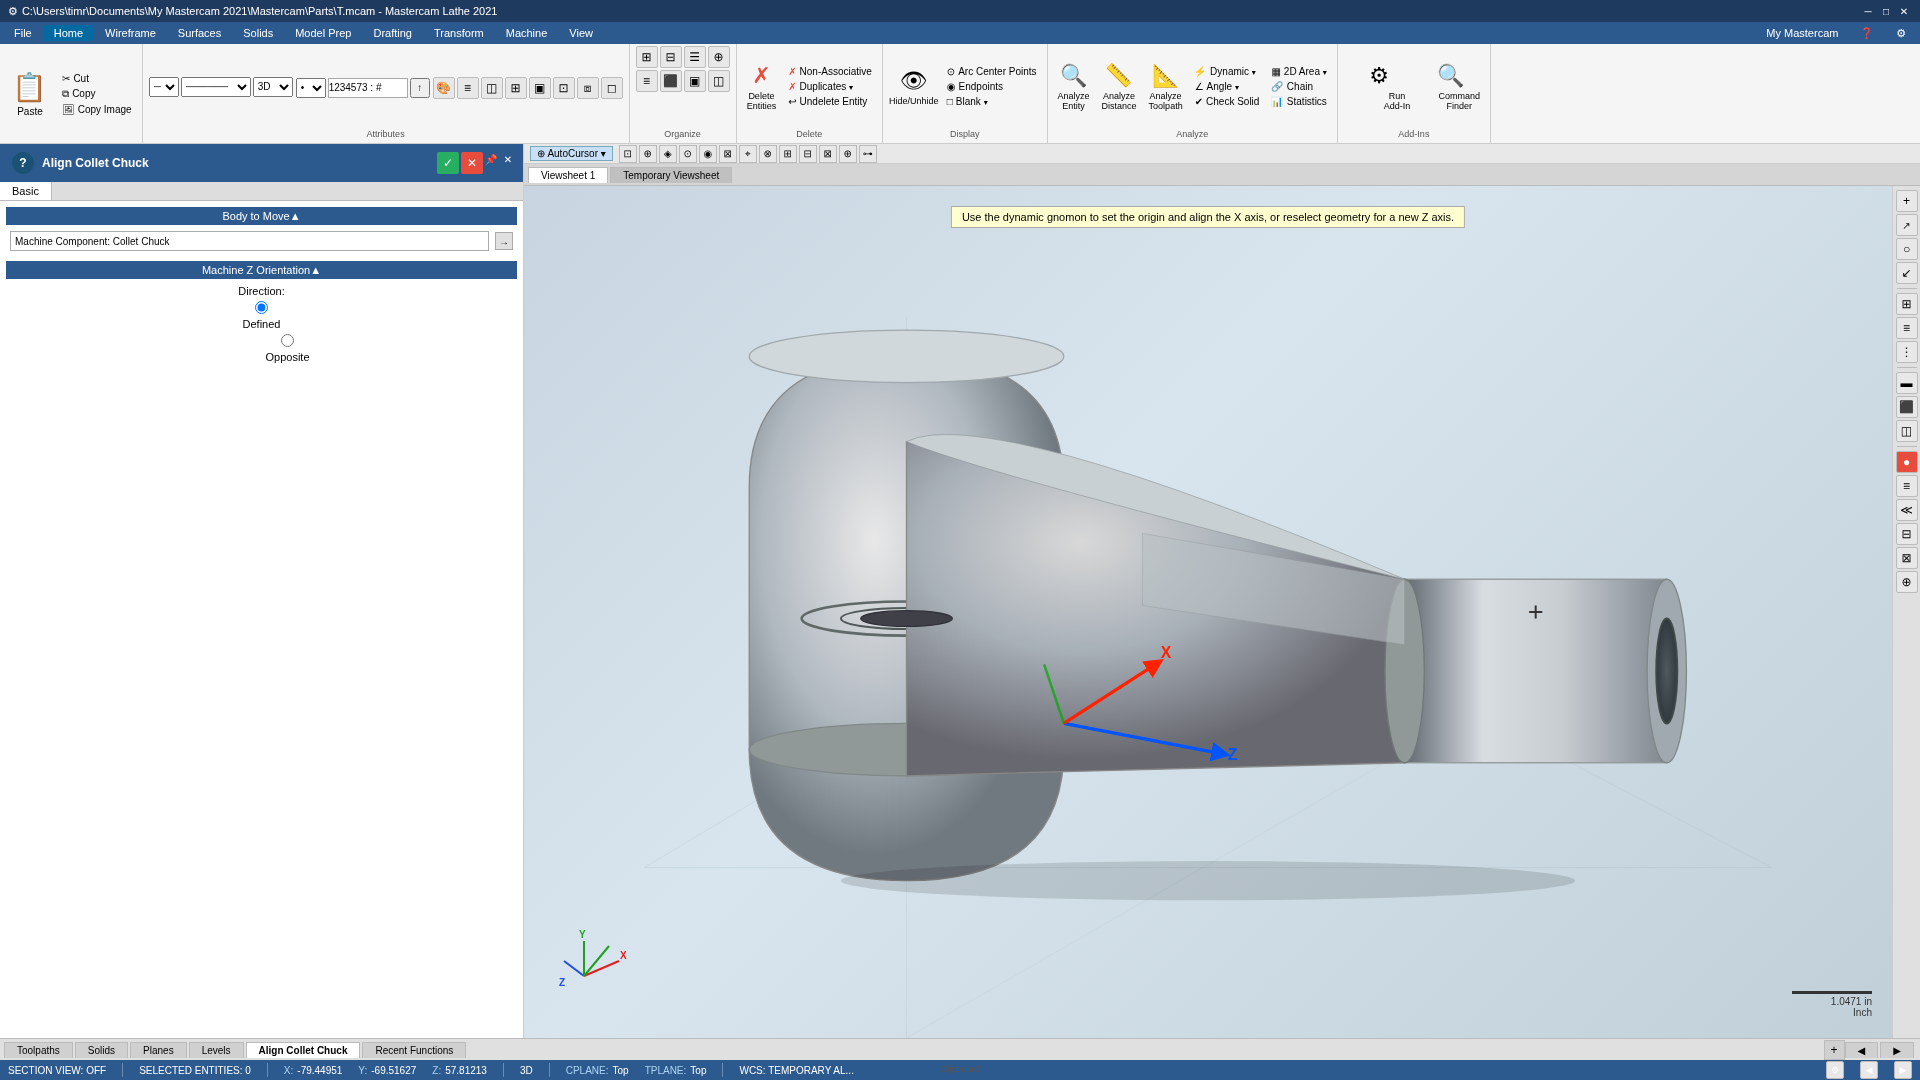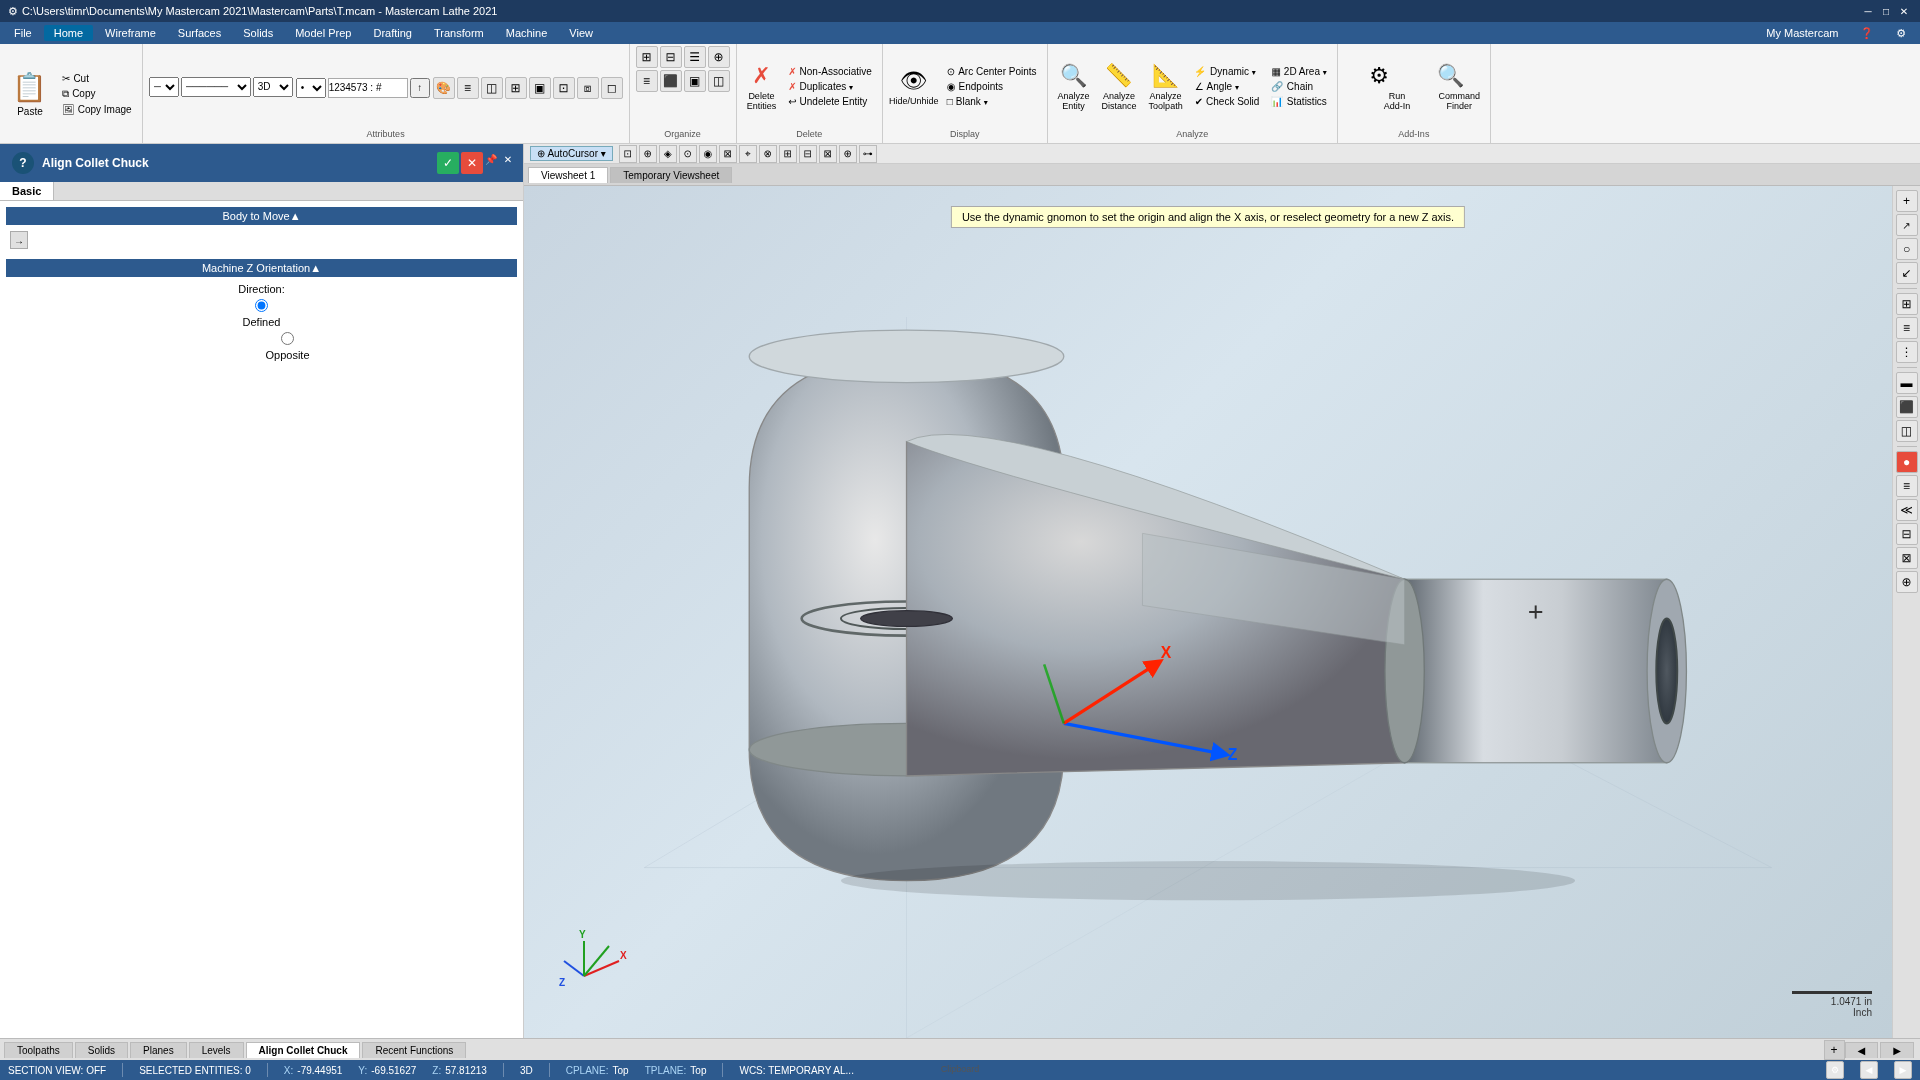--- a/index.html
+++ b/index.html
@@ -177,21 +177,21 @@
       display: flex;
       background: #ddd;
       border-bottom: 1px solid #bbb;
     }
     .panel-tab {
       padding: 3px 12px;
       cursor: pointer;
       font-size: 11px;
       border-right: 1px solid #bbb;
     }
-    .panel-tab.active { background: white; font-weight: bold; }
+    .panel-tab.active { background: white; font-weight: normal; }
 
     #panel-content {
       flex: 1;
       padding: 6px;
       background: white;
     }
 
     .section-header {
       background: #2d5a8e;
       color: white;
@@ -654,20 +654,21 @@
       <div class="panel-tab active">Basic</div>
     </div>
 
     <div id="panel-content">
 
       <div class="section-header">
         <span>Body to Move</span>
         <span>▲</span>
       </div>
       <div class="section-row">
+        <input type="text" class="field-input" value="Machine Component: Collet Chuck" style="">
         <button class="field-btn">→</button>
       </div>
 
       <div class="section-header" style="margin-top:8px;">
         <span>Machine Z Orientation</span>
         <span>▲</span>
       </div>
       <div class="radio-row">
         <span>Direction:</span>
         <input type="radio" name="direction" checked="" style="">

